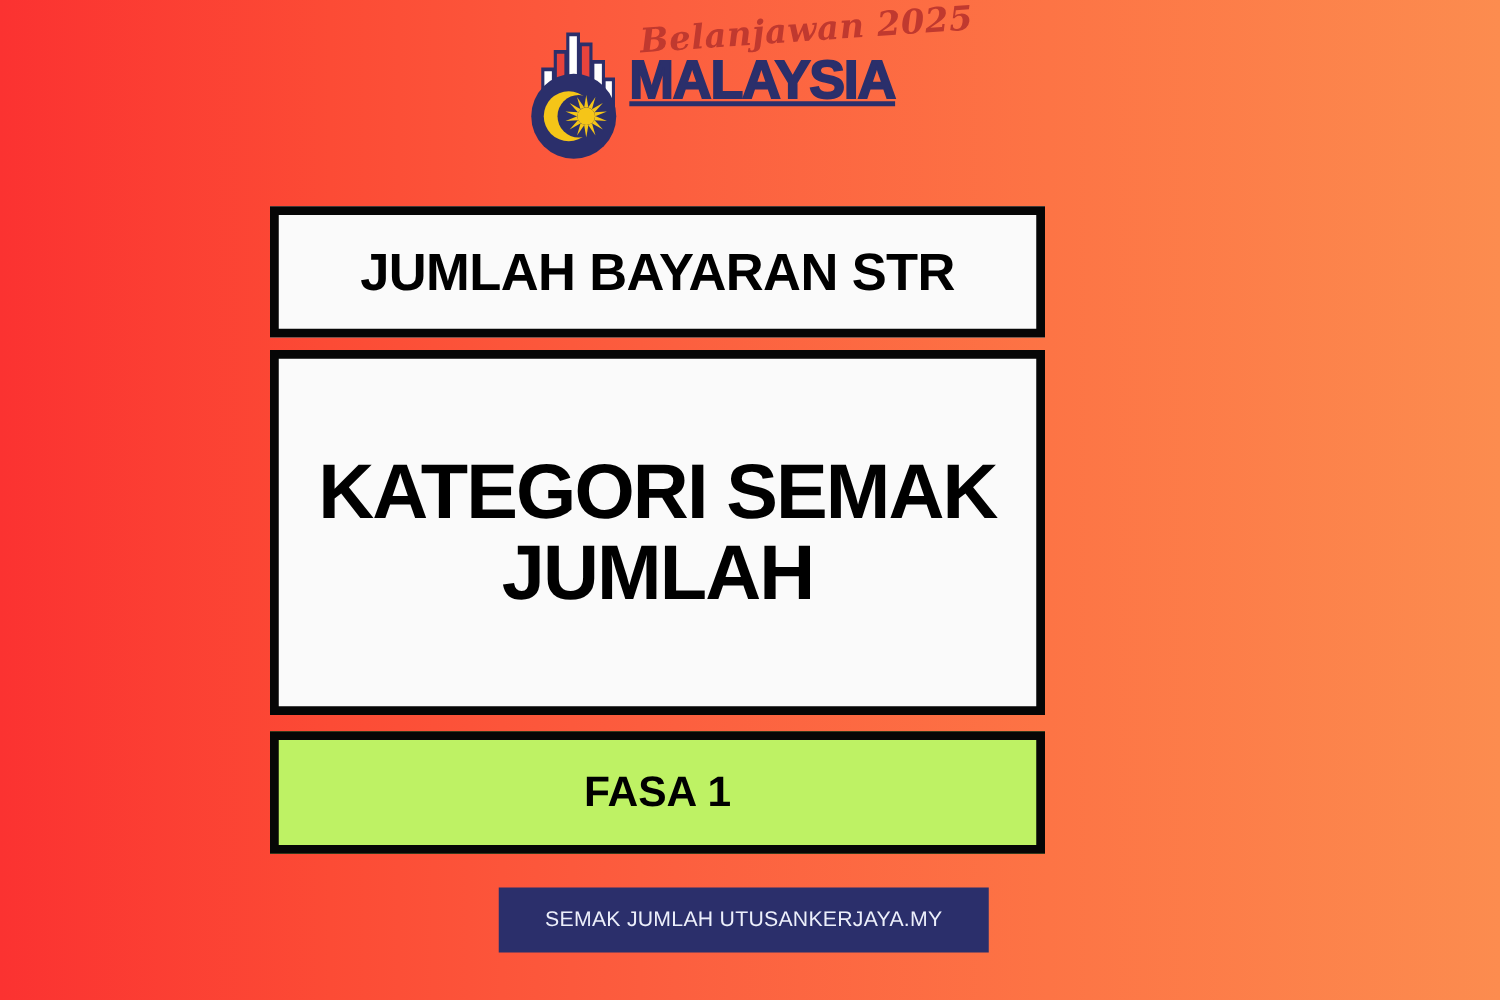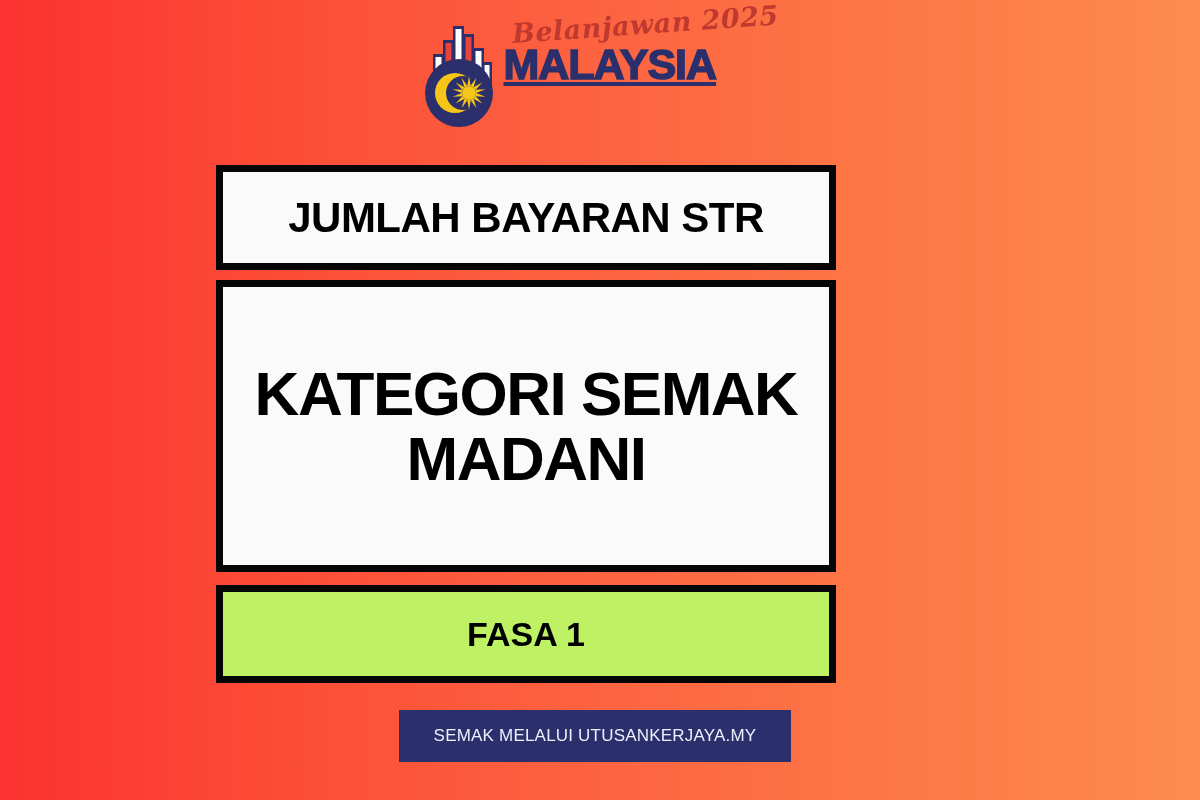--- a/index.html
+++ b/index.html
@@ -160,23 +160,23 @@
   </div>
 </div>
 
 <div class="panel" id="panel-title">
   <div class="panel-text" id="title-text">JUMLAH BAYARAN STR</div>
 </div>
 
 <div class="panel" id="panel-category">
   <div class="panel-text" id="category-text">
     <div>KATEGORI SEMAK</div>
-    <div>MADANI</div>
+    <div>JUMLAH</div>
   </div>
 </div>
 
 <div class="panel" id="panel-phase">
   <div class="panel-text" id="phase-text">FASA 1</div>
 </div>
 
 <div id="cta-bar">
-  <div id="cta-text">SEMAK MELALUI UTUSANKERJAYA.MY</div>
+  <div id="cta-text">SEMAK JUMLAH UTUSANKERJAYA.MY</div>
 </div>
 
 </body></html>

